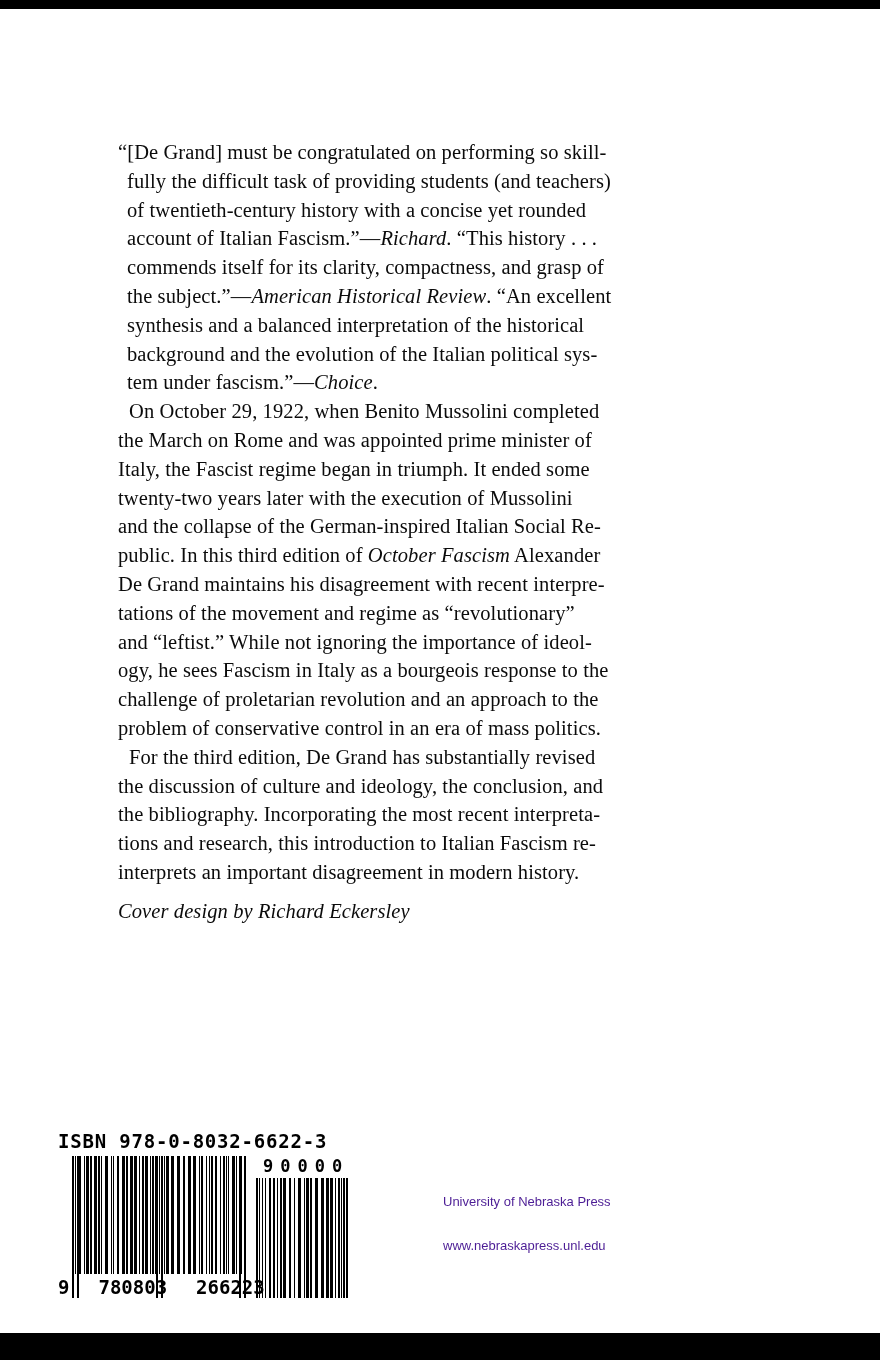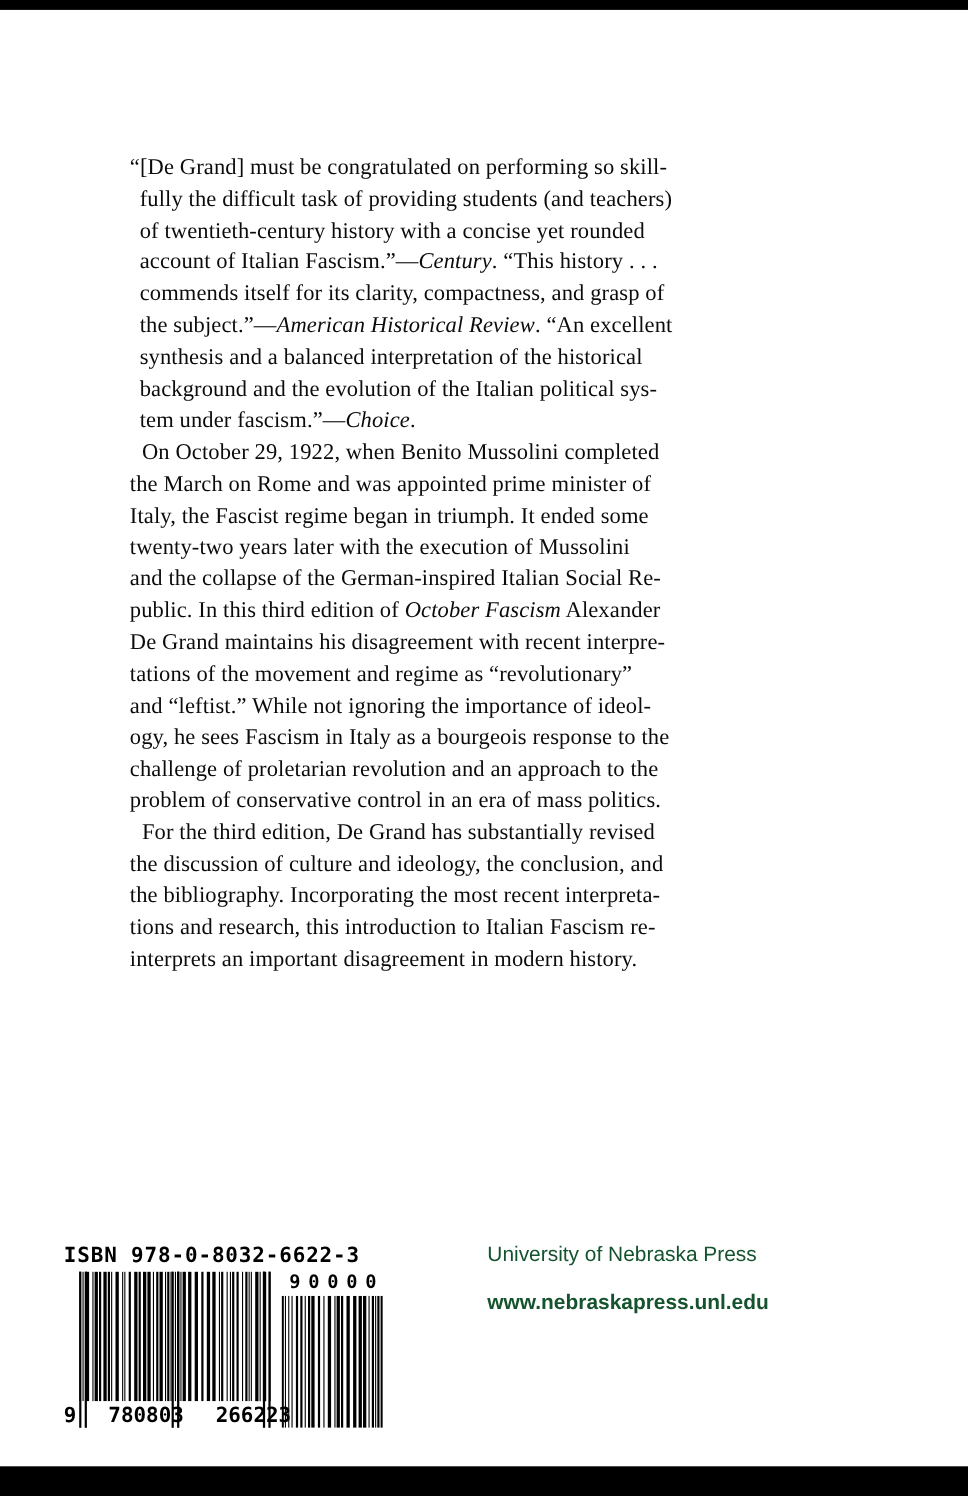--- a/index.html
+++ b/index.html
@@ -58,38 +58,38 @@
   .addon-label {
     height:22px; text-align:center;
     font-family:"DejaVu Sans Mono", "Liberation Mono", monospace;
     font-weight:700; font-size:17px; letter-spacing:7px; text-indent:7px;
     color:#000;
   }
   .addon-bars { height:120px; display:flex; overflow:hidden; }
 
   
   .publisher {
-    position:absolute; left:443px; top:1127px;
+    position:absolute; left:443px; top:1188px;
     font-family:"Liberation Sans", "DejaVu Sans", sans-serif;
-    font-size:19px; line-height:27px; color:#14532d;
-  }
-  .publisher .site { margin-top:17px;font-weight:bold; }
+    font-size:13px; line-height:27px; color:#4c1d95;
+  }
+  .publisher .site { margin-top:17px; }
 </style>
 </head>
 <body>
 
 <div class="page">
 
   <div class="trim-top"></div>
 
   <div class="body-text">
       <div class="para hanging"><span>“[De Grand] must be congratulated on performing so skill-
 fully the difficult task of providing students (and teachers)
 of twentieth-century history with a concise yet rounded
-account of Italian Fascism.”—</span><span class="it">Century</span><span>. “This history . . .
+account of Italian Fascism.”—</span><span class="it">Richard</span><span>. “This history . . .
 commends itself for its clarity, compactness, and grasp of
 the subject.”—</span><span class="it">American Historical Review</span><span>. “An excellent
 synthesis and a balanced interpretation of the historical
 background and the evolution of the Italian political sys-
 tem under fascism.”—</span><span class="it">Choice</span><span>.</span></div>
       <div class="para indent"><span>On October 29, 1922, when Benito Mussolini completed
 the March on Rome and was appointed prime minister of
 Italy, the Fascist regime began in triumph. It ended some
 twenty-two years later with the execution of Mussolini
 and the collapse of the German-inspired Italian Social Re-
@@ -98,20 +98,21 @@
 tations of the movement and regime as “revolutionary”
 and “leftist.” While not ignoring the importance of ideol-
 ogy, he sees Fascism in Italy as a bourgeois response to the
 challenge of proletarian revolution and an approach to the
 problem of conservative control in an era of mass politics.</span></div>
       <div class="para indent"><span>For the third edition, De Grand has substantially revised
 the discussion of culture and ideology, the conclusion, and
 the bibliography. Incorporating the most recent interpreta-
 tions and research, this introduction to Italian Fascism re-
 interprets an important disagreement in modern history.</span></div>
+      <div class="para coverline"><span>Cover design by Richard Eckersley</span></div>
     </div>
 
   <div class="barcode">
     <div class="isbn-line">ISBN 978-0-8032-6622-3</div>
     <div class="symbol-row">
       <div class="ean">
         <div class="ean-bars">
             <i style="width: 1px; margin-right: 2px;"></i>
             <i style="width: 1px; margin-right: 2px;"></i>
             <i style="width: 3px; margin-right: 3px;"></i>

